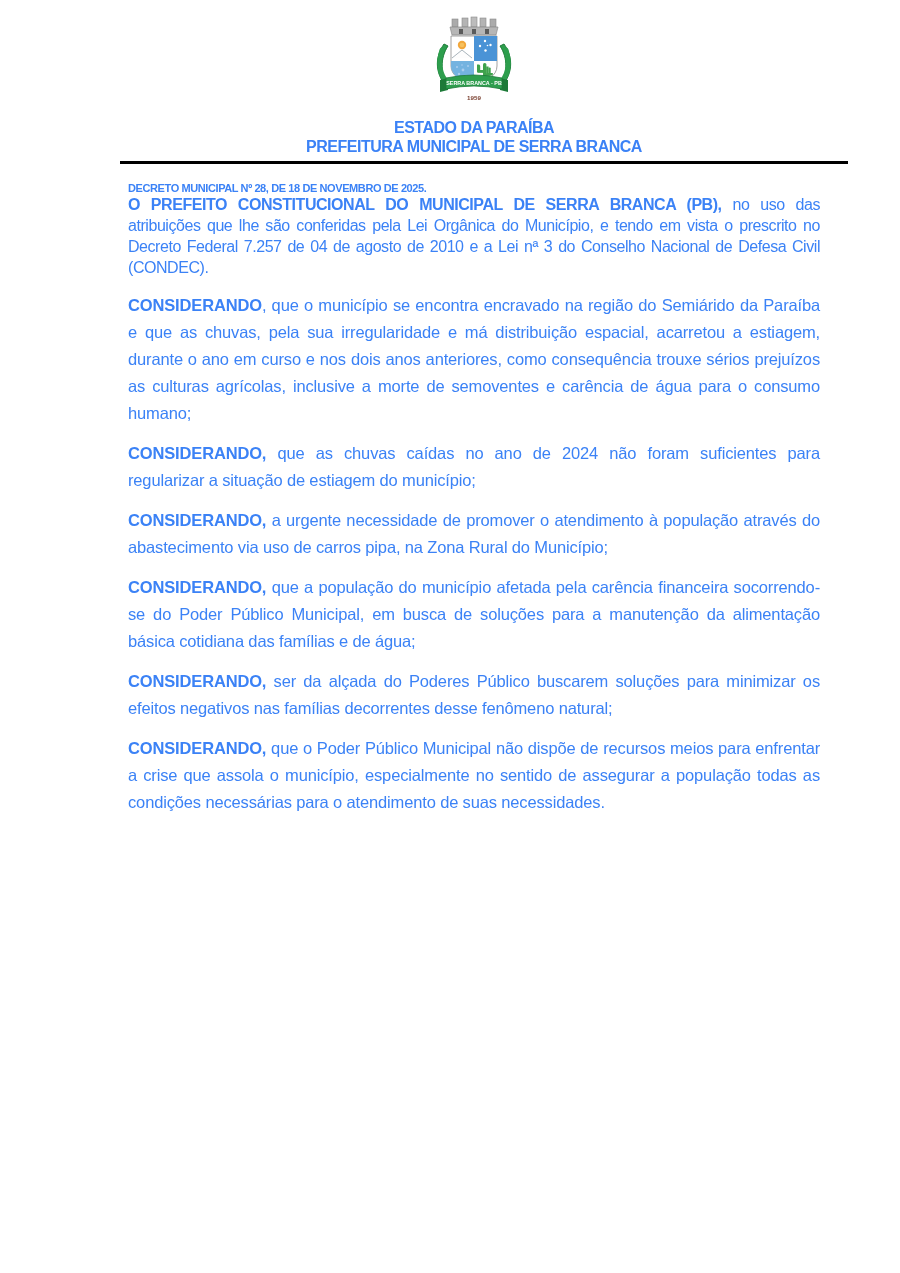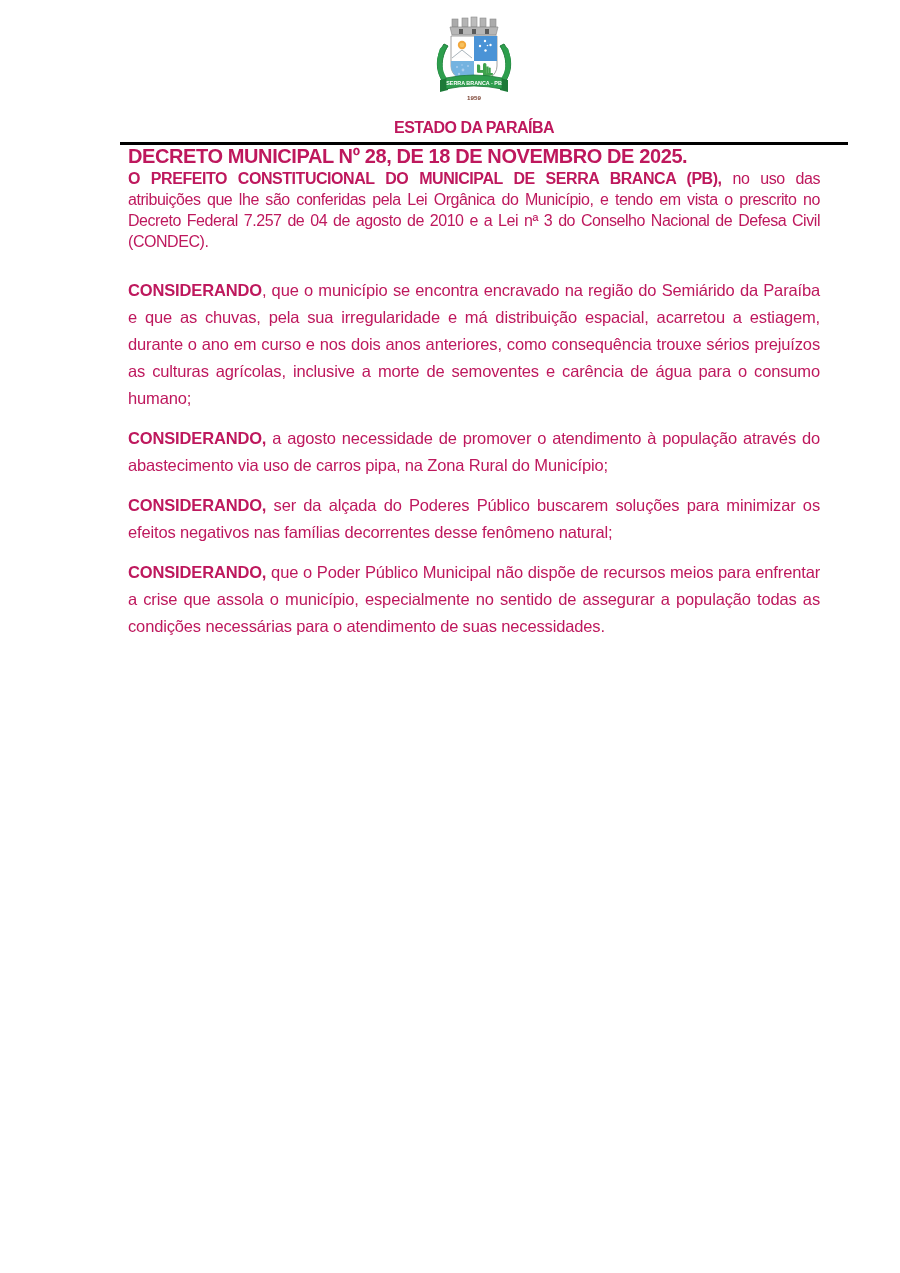--- a/index.html
+++ b/index.html
@@ -2,42 +2,43 @@
 <html><head>
 <meta charset="utf-8">
 <style>
   * { margin: 0; padding: 0; box-sizing: border-box; }
   html, body { background: #ffffff; }
   .page {
     position: relative;
     width: 900px;
     height: 1273px;
     background: #ffffff;
-    color: #be185d;
+    color: #3b82f6;
     font-family: "Liberation Sans", "DejaVu Sans", sans-serif;
     overflow: hidden;
   }
   .content { padding: 14px 80px 0 128px; }
 
   .crest-wrap { text-align: center; height: 98px; }
 
   .org-header { text-align: center; margin-top: 6px; }
   .org-line {
     font-weight: bold;
     font-size: 16px;
     line-height: 19px;
     letter-spacing: -0.5px;
   }
   .org-line.small { font-size: 15.5px; }
 
   .rule { height: 3px; background: #000; margin: 5px -28px 0 -8px; }
 
   .decree-title {
+    margin-top: 18px;
     font-weight: bold;
-    font-size: 20px;
+    font-size: 11px;
     letter-spacing: -0.4px;
     white-space: nowrap;
   }
 
   .summary {
     margin: 44px 0 0 194px;
     font-weight: bold;
     font-size: 16px;
     line-height: 23px;
     text-align: justify;
@@ -53,21 +54,21 @@
   }
   .preamble .lead { font-weight: bold; }
 
   .consider {
     margin-top: 13px;
     font-size: 16.5px;
     line-height: 27px;
     text-align: justify;
     letter-spacing: -0.15px;
   }
-  .consider.first { margin-top: 25px; }
+  .consider.first { margin-top: 14px; }
   .consider .lead { font-weight: bold; }
 </style>
 </head>
 <body>
 
 <div class="page">
   <div class="content">
 
     <div class="crest-wrap">
       <svg width="96" height="98" viewBox="0 0 96 98">
@@ -133,34 +134,37 @@
           <path d="M82 66 L74 64 L74 76 L82 78 Z" fill="#1d7a38"></path>
           <path d="M20 64 Q48 58 76 64 L76 75 Q48 69 20 75 Z" fill="#2e9e4e" stroke="#1d7a38" stroke-width="0.8"></path>
           <text x="48" y="70.5" text-anchor="middle" font-size="5.4" font-weight="bold" fill="#ffffff" font-family="Liberation Sans, sans-serif">SERRA BRANCA - PB</text>
         </g>
         <text x="48" y="86" text-anchor="middle" font-size="6.2" font-weight="bold" fill="#7a4030" font-family="Liberation Sans, sans-serif">1959</text>
       </svg>
     </div>
 
     <div class="org-header">
       <div class="org-line">ESTADO DA PARAÍBA</div>
+      <div class="org-line">PREFEITURA MUNICIPAL DE SERRA BRANCA</div>
     </div>
 
     <div class="rule"></div>
 
     <div class="decree-title">DECRETO MUNICIPAL Nº 28, DE 18 DE NOVEMBRO DE 2025.</div>
 
 
     <p class="preamble"><span class="lead">O PREFEITO CONSTITUCIONAL DO MUNICIPAL DE SERRA BRANCA (PB),</span><span> no uso das atribuições que lhe são conferidas pela Lei Orgânica do Município, e tendo em vista o prescrito no Decreto Federal 7.257 de 04 de agosto de 2010 e a Lei nª 3 do Conselho Nacional de Defesa Civil (CONDEC).</span></p>
 
     <p class="consider first"><span class="lead">CONSIDERANDO</span><span>, que o município se encontra encravado na região do Semiárido da Paraíba e que as chuvas, pela sua irregularidade e má distribuição espacial, acarretou a estiagem, durante o ano em curso e nos dois anos anteriores, como consequência trouxe sérios prejuízos as culturas agrícolas, inclusive a morte de semoventes e carência de água para o consumo humano;</span></p>
 
+    <p class="consider"><span class="lead">CONSIDERANDO,</span><span> que as chuvas caídas no ano de 2024 não foram suficientes para regularizar a situação de estiagem do município;</span></p>
 
 
-    <p class="consider"><span class="lead">CONSIDERANDO,</span><span> a agosto necessidade de promover o atendimento à população através do abastecimento via uso de carros pipa, na Zona Rural do Município;</span></p>
+    <p class="consider"><span class="lead">CONSIDERANDO,</span><span> a urgente necessidade de promover o atendimento à população através do abastecimento via uso de carros pipa, na Zona Rural do Município;</span></p>
 
+    <p class="consider"><span class="lead">CONSIDERANDO,</span><span> que a população do município afetada pela carência financeira socorrendo-se do Poder Público Municipal, em busca de soluções para a manutenção da alimentação básica cotidiana das famílias e de água;</span></p>
 
     <p class="consider"><span class="lead">CONSIDERANDO,</span><span> ser da alçada do Poderes Público buscarem soluções para minimizar os efeitos negativos nas famílias decorrentes desse fenômeno natural;</span></p>
 
     <p class="consider"><span class="lead">CONSIDERANDO,</span><span> que o Poder Público Municipal não dispõe de recursos meios para enfrentar a crise que assola o município, especialmente no sentido de assegurar a população todas as condições necessárias para o atendimento de suas necessidades.</span></p>
 
   </div>
 </div>
 
 </body></html>

